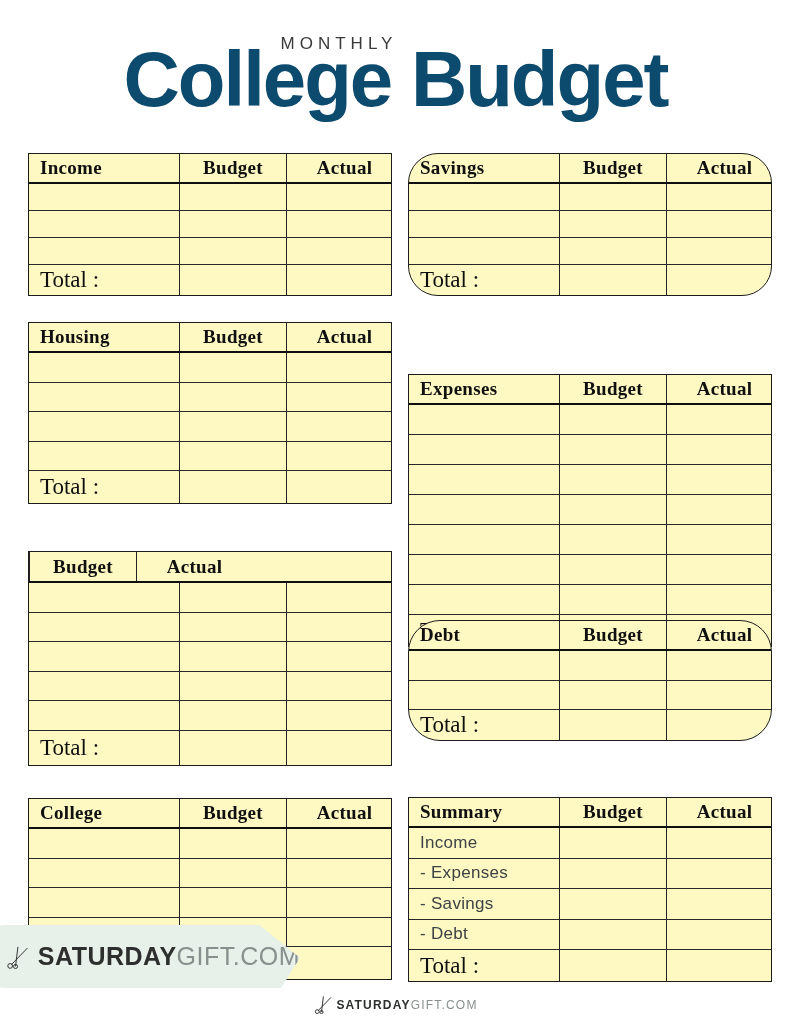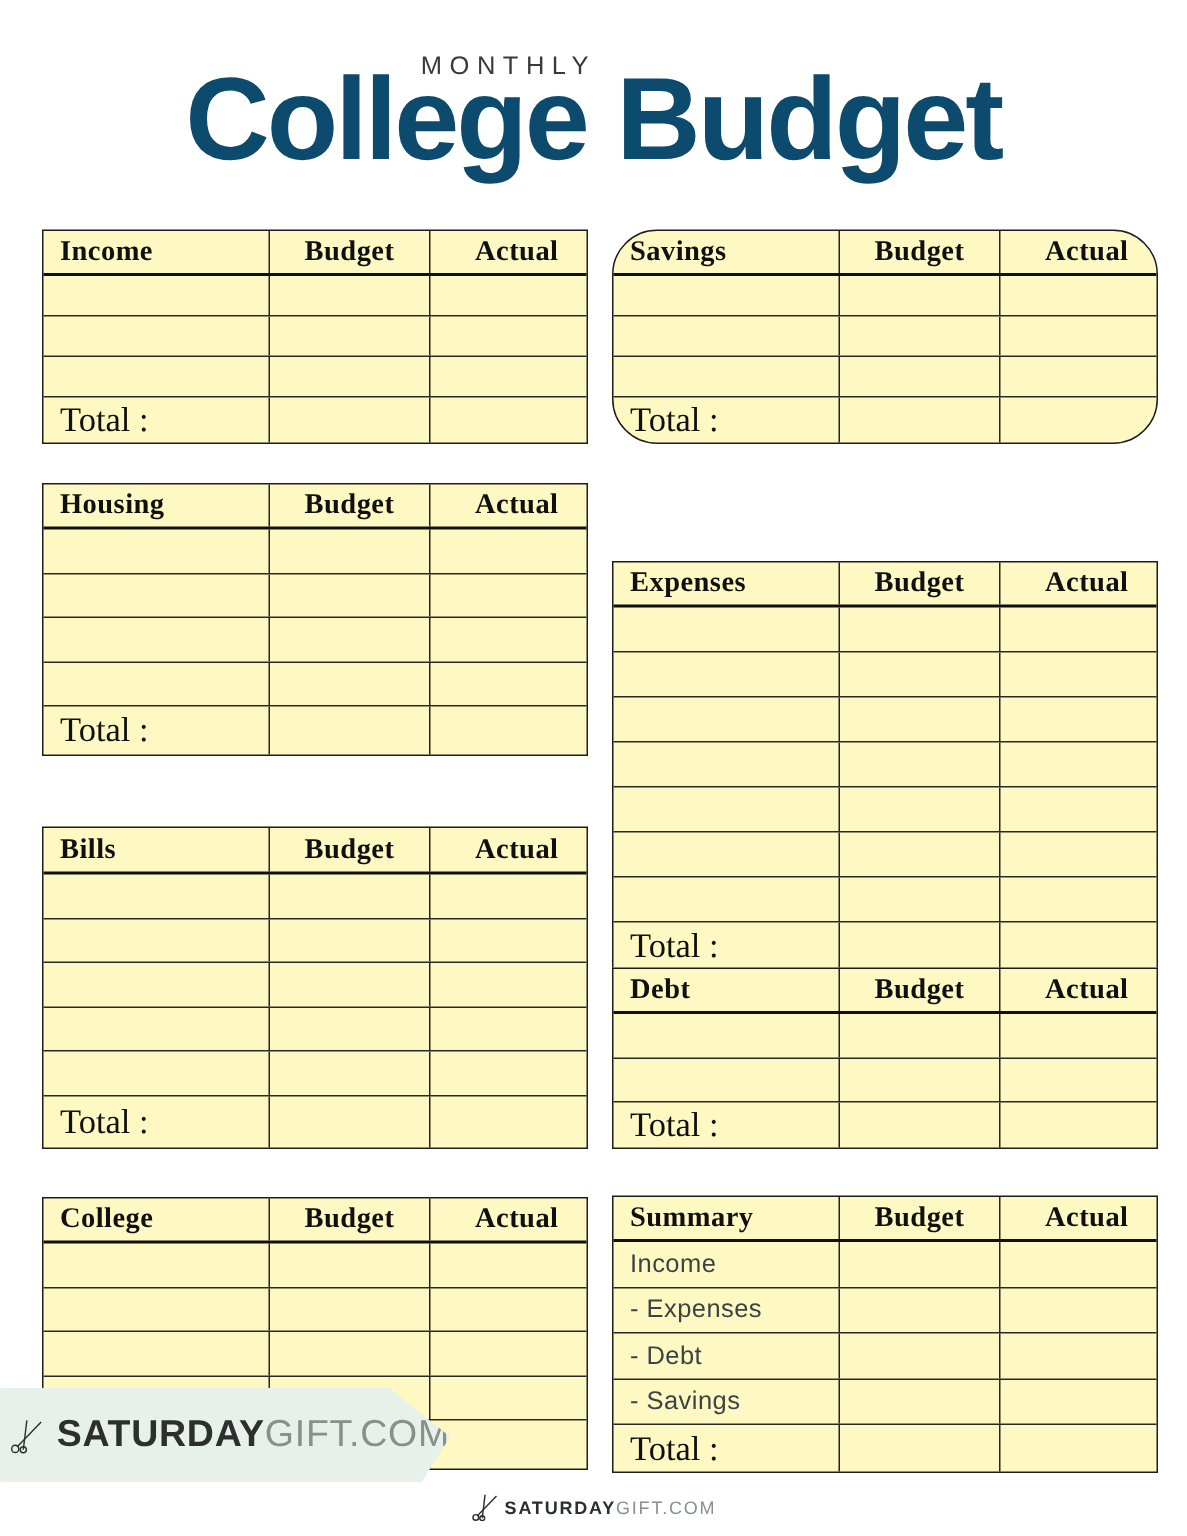--- a/index.html
+++ b/index.html
@@ -36,21 +36,21 @@
     background: #fef9c3;
     border: 1.5px solid #1c1c1c;
     border-top-width: 1.3px;
     z-index: 1;
   }
   .t-income   { left: 28px;  top: 153px; }
   .t-savings  { left: 408px; top: 153px; border-radius: 30px; }
   .t-housing  { left: 28px;  top: 322px; }
   .t-expenses { left: 408px; top: 338px; margin-top: 36px; }
   .t-bills    { left: 28px;  top: 551px; }
-  .t-debt     { left: 408px; top: 645px; }
+  .t-debt     { left: 408px; top: 620px; border-radius: 32px; }
   .t-school   { left: 28px;  top: 798px; }
   .t-summary  { left: 408px; top: 797px; }
 
   .row { display: flex; align-items: center; width: 100%; }
   .hrow { height: 30px; border-bottom: 2.6px solid #0f0f0f; }
   .brow { border-bottom: 1.4px solid #282828; }
   .trow { }
 
   .t-income .brow, .t-savings .brow { height: 27px; }
   .t-income .trow, .t-savings .trow { height: 30px; }
@@ -274,23 +274,20 @@
       <div class="row trow">
         <div class="c name">
           <span class="ttxt">Total :</span>
         </div>
         <div class="c bud"></div>
         <div class="c act"></div>
       </div>
     </section>
   <section class="tbl t-bills">
       <div class="row hrow">
-        <div class="c name">
-          <span class="htxt">Bills</span>
-        </div>
         <div class="c bud">
           <span class="htxt">Budget</span>
         </div>
         <div class="c act">
           <span class="htxt">Actual</span>
         </div>
       </div>
       <div class="row brow">
         <div class="c name"></div>
         <div class="c bud"></div>
@@ -410,26 +407,26 @@
         <div class="c name plain-label">Income</div>
         <div class="c bud"></div>
         <div class="c act"></div>
       </div>
       <div class="row brow">
         <div class="c name plain-label indent">- Expenses</div>
         <div class="c bud"></div>
         <div class="c act"></div>
       </div>
       <div class="row brow">
+        <div class="c name plain-label indent">- Savings</div>
+        <div class="c bud"></div>
+        <div class="c act"></div>
+      </div>
+      <div class="row brow">
         <div class="c name plain-label indent">- Debt</div>
-        <div class="c bud"></div>
-        <div class="c act"></div>
-      </div>
-      <div class="row brow">
-        <div class="c name plain-label indent">- Savings</div>
         <div class="c bud"></div>
         <div class="c act"></div>
       </div>
       <div class="row trow">
         <div class="c name">
           <span class="ttxt">Total :</span>
         </div>
         <div class="c bud"></div>
         <div class="c act"></div>
       </div>

